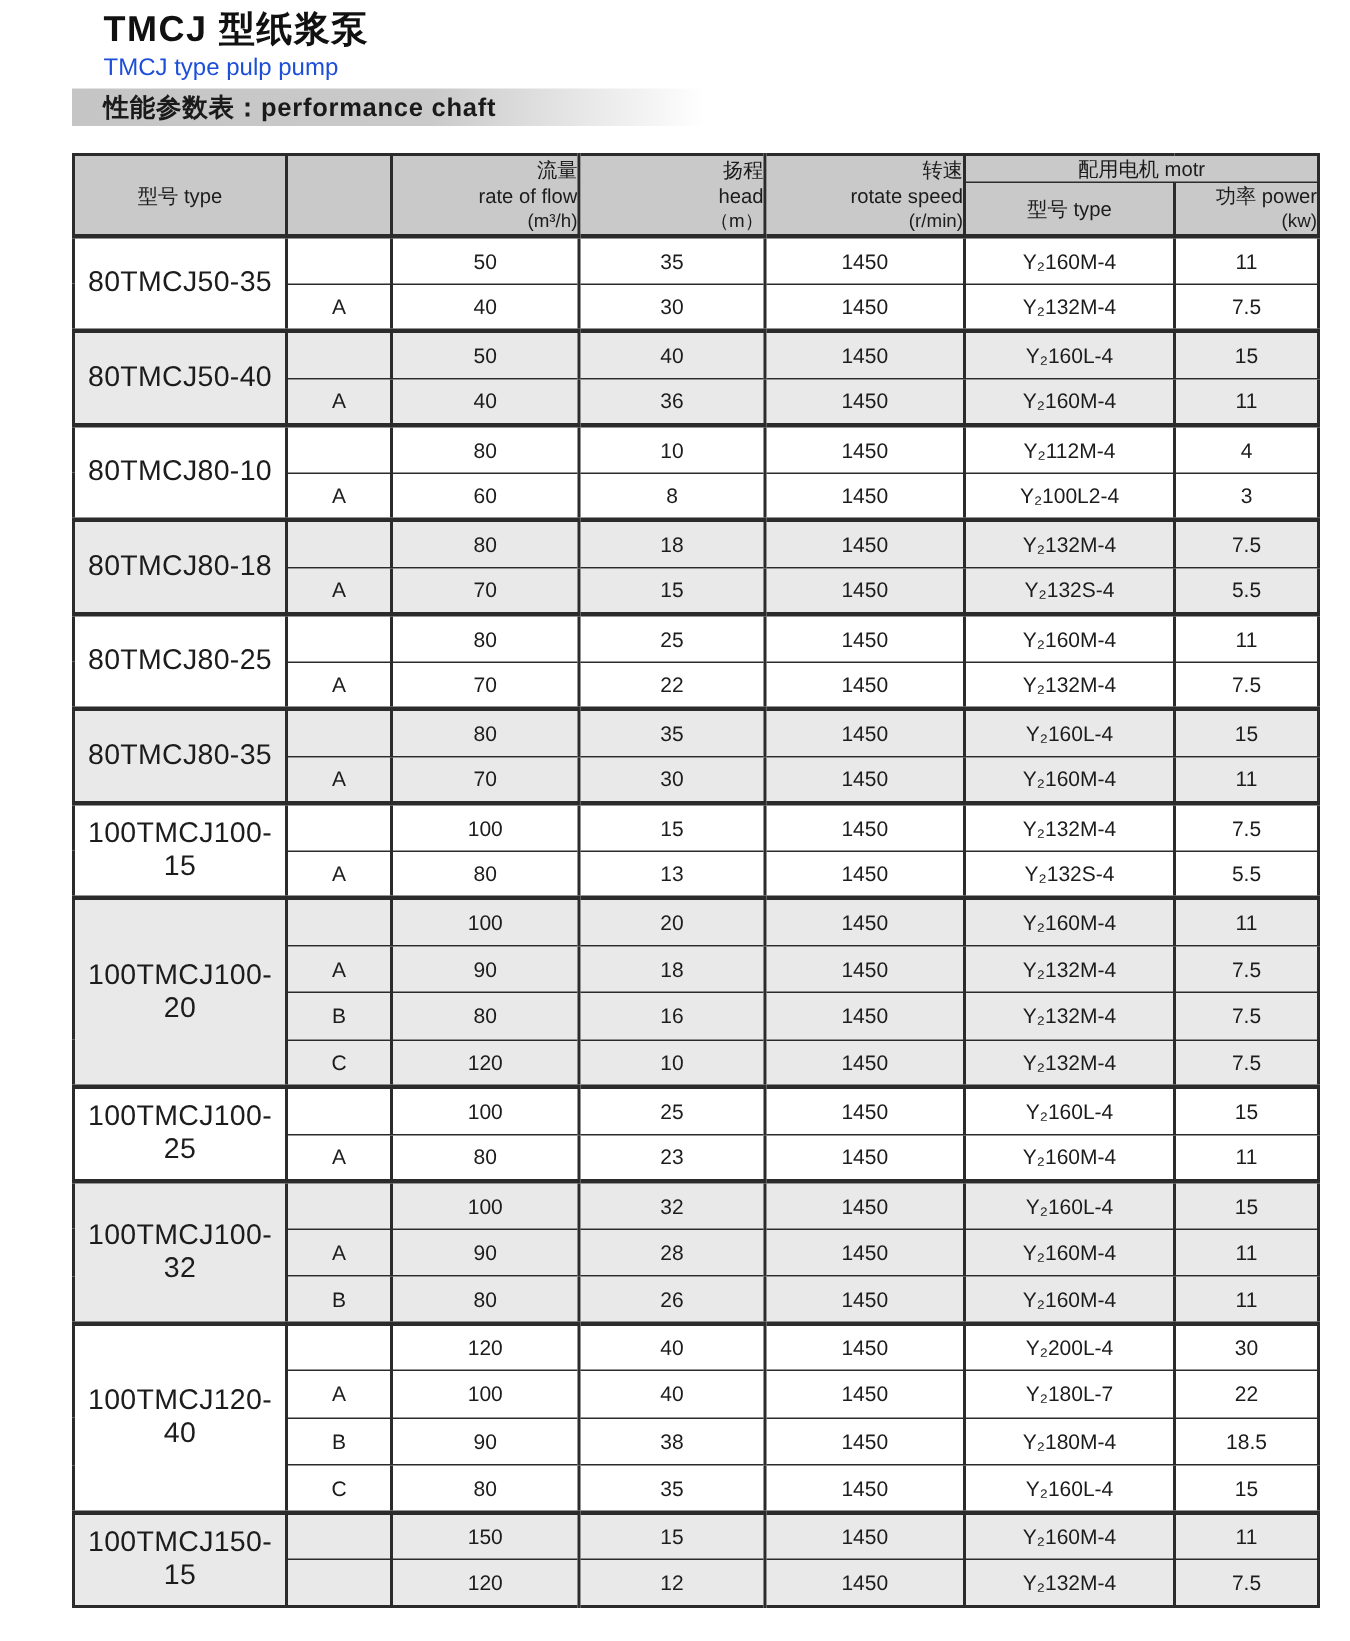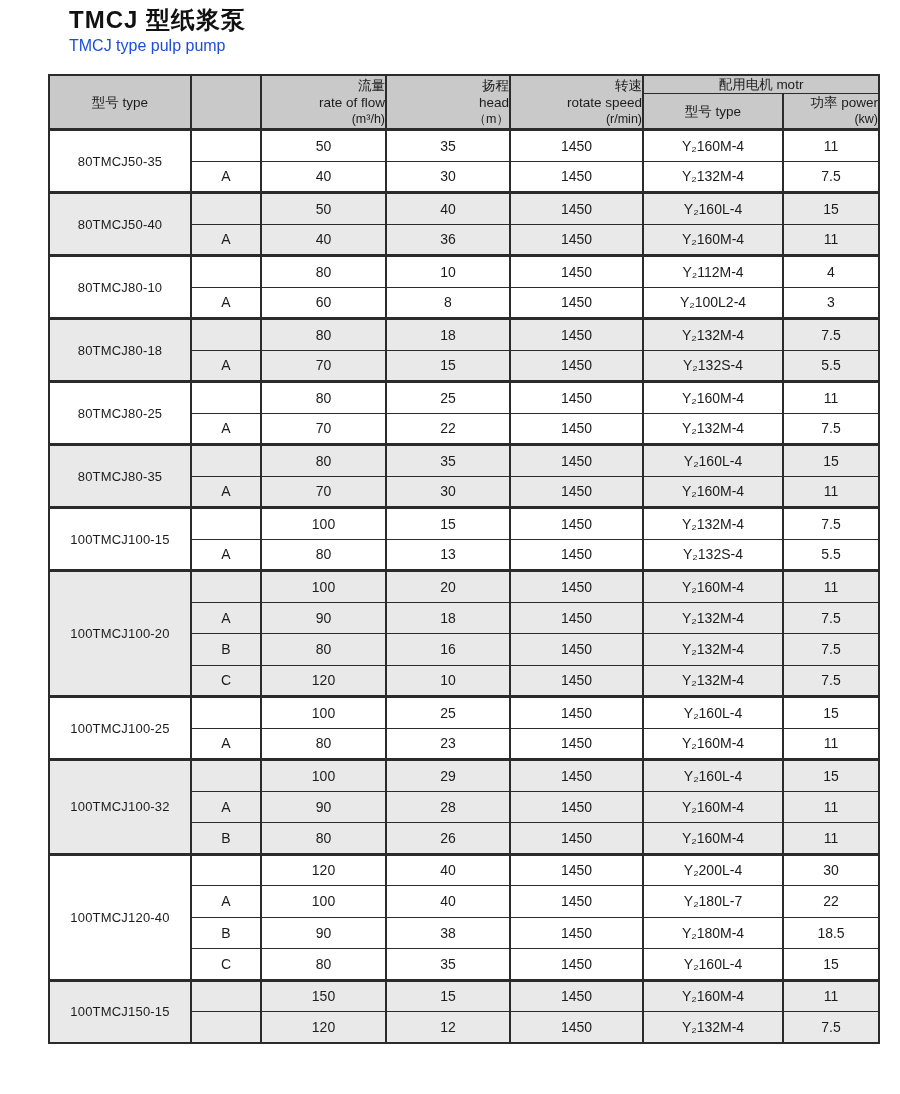--- a/index.html
+++ b/index.html
@@ -56,33 +56,36 @@
     font-size:13.5px;line-height:17px;
     border-bottom-width:2px;
   }
   thead tr.h-sub th{height:33px;}
   thead th .unit{font-size:12.5px;}
   tbody td{
     height:31.5px;
     font-size:14px;
     background:#ffffff;
   }
-  tbody td.model-cell{font-size:13px;letter-spacing:0.2px;margin-left:12px;}
+  tbody td.model-cell{font-size:19px;letter-spacing:0.2px;margin-left:12px;}
   tbody tr.alt td{background:var(--alt-bg);}
   tbody tr.group-first td{border-top-width:3px;}
   thead th div{pointer-events:none;text-align:right;}
 </style>
 </head>
 <body>
 
 <div class="page">
 
   <div class="title-cn">TMCJ 型纸浆泵</div>
   <div class="title-en">TMCJ type pulp pump</div>
 
+  <div class="section-bar">
+    <span class="section-label">性能参数表：performance chaft</span>
+  </div>
 
   <table class="perf">
     <colgroup>
       <col style="width:142px">
         <col style="width:70px">
         <col style="width:125px">
       <col style="width:124px">
         <col style="width:133px">
         <col style="width:140px">
       <col style="width:96px">
@@ -283,21 +286,21 @@
           <td>80</td>
           <td>23</td>
           <td>1450</td>
           <td>Y₂160M-4</td>
           <td>11</td>
         </tr>
         <tr class="alt group-first">
           <td rowspan="3" class="model-cell">100TMCJ100-32</td>
           <td></td>
           <td>100</td>
-          <td>29</td>
+          <td>32</td>
           <td>1450</td>
           <td>Y₂160L-4</td>
           <td>15</td>
         </tr>
         <tr class="alt">
           <td>A</td>
           <td>90</td>
           <td>28</td>
           <td>1450</td>
           <td>Y₂160M-4</td>

